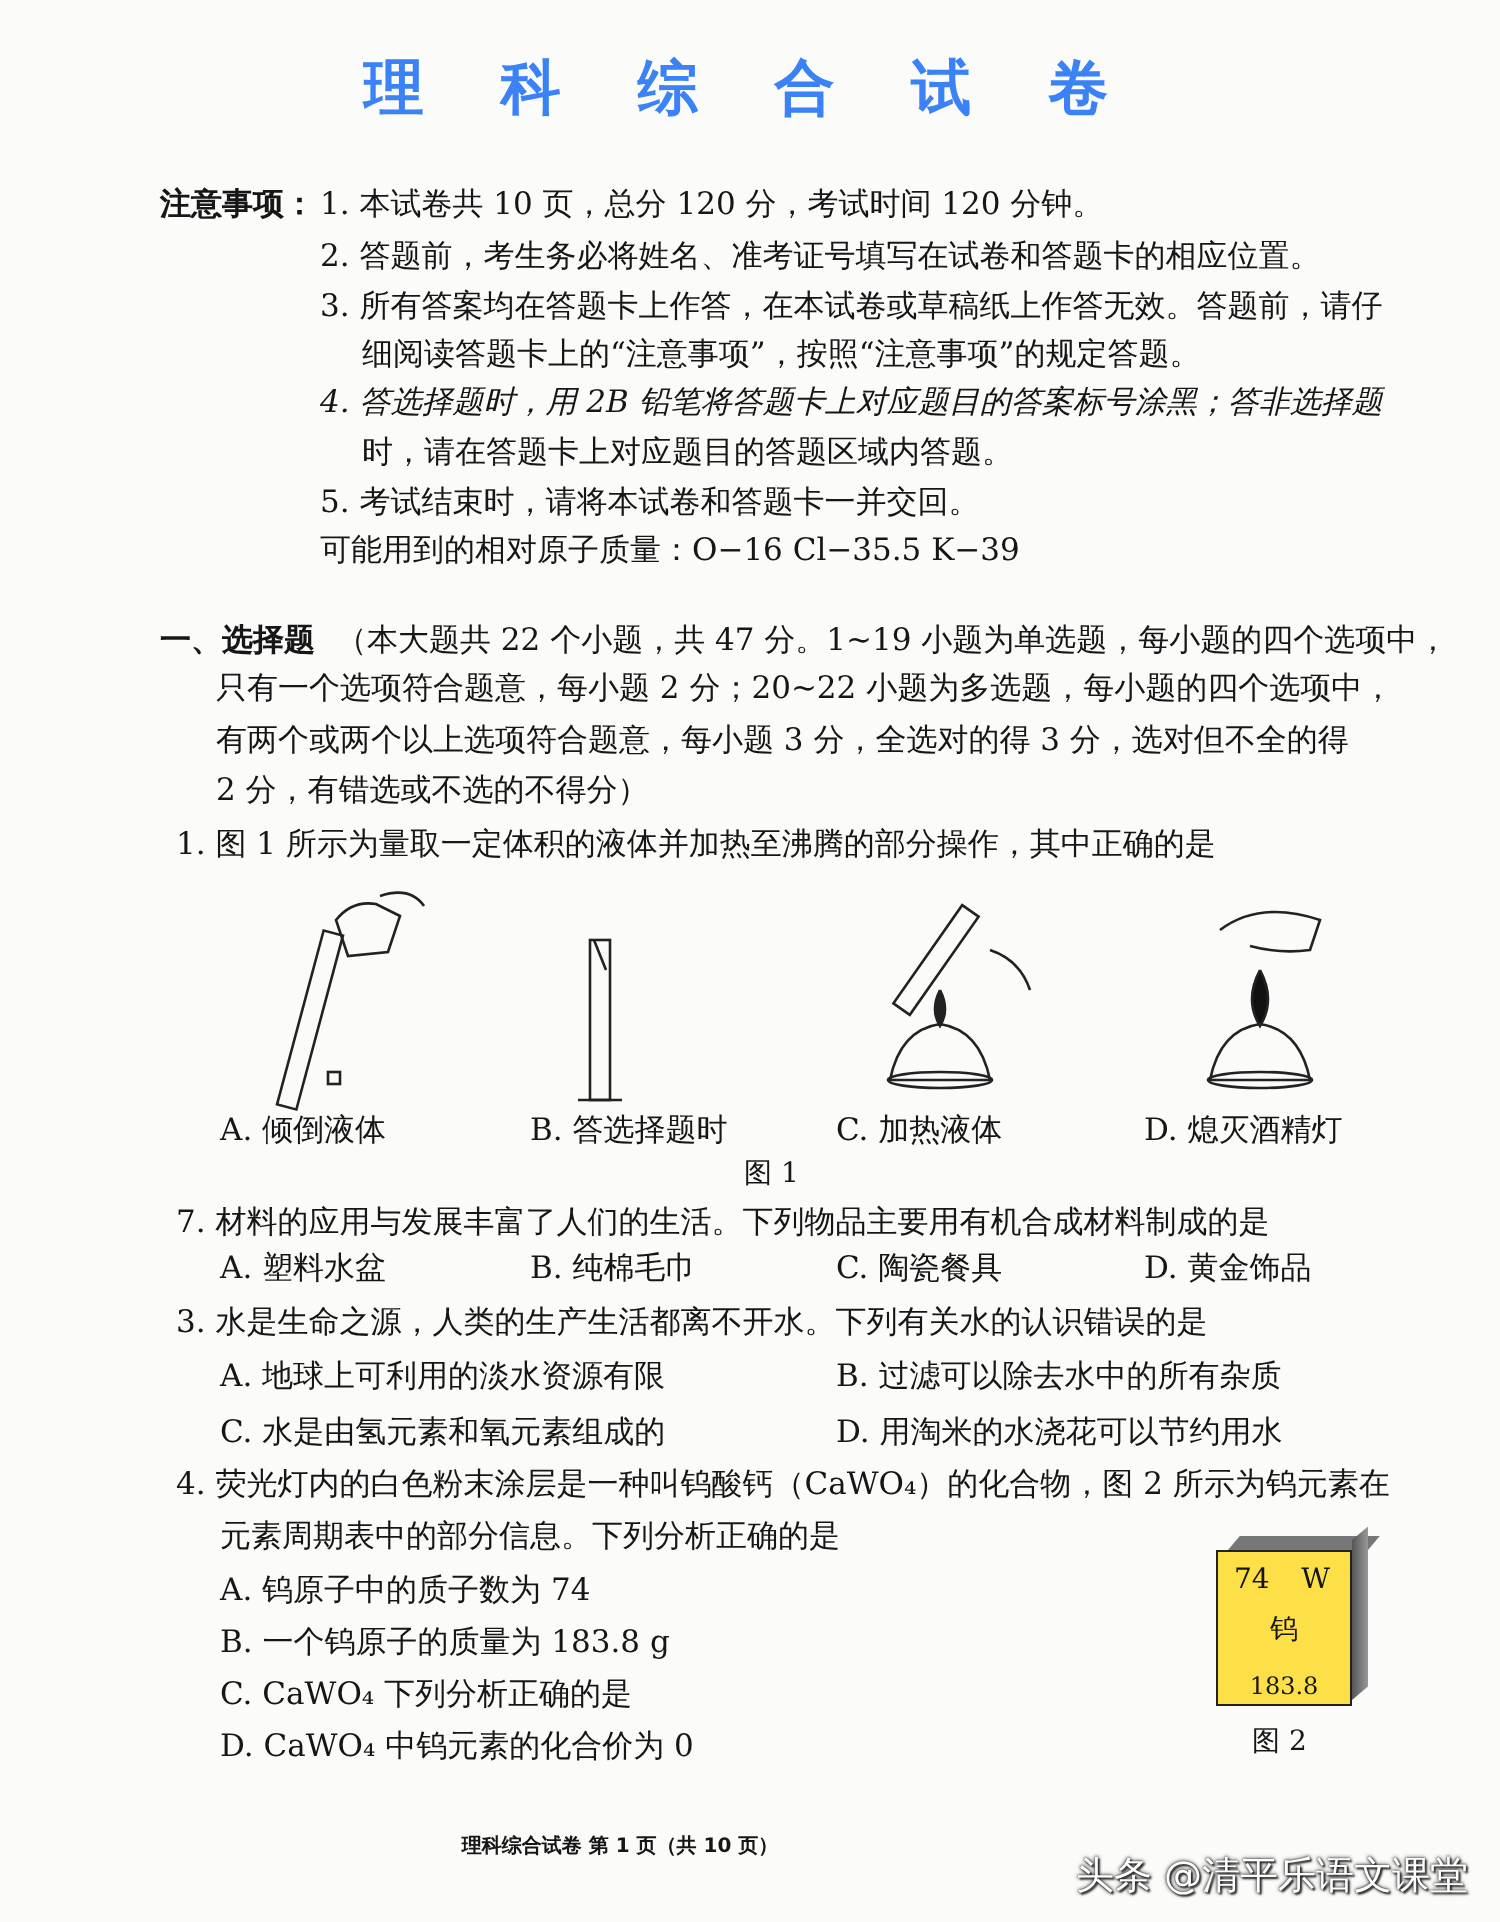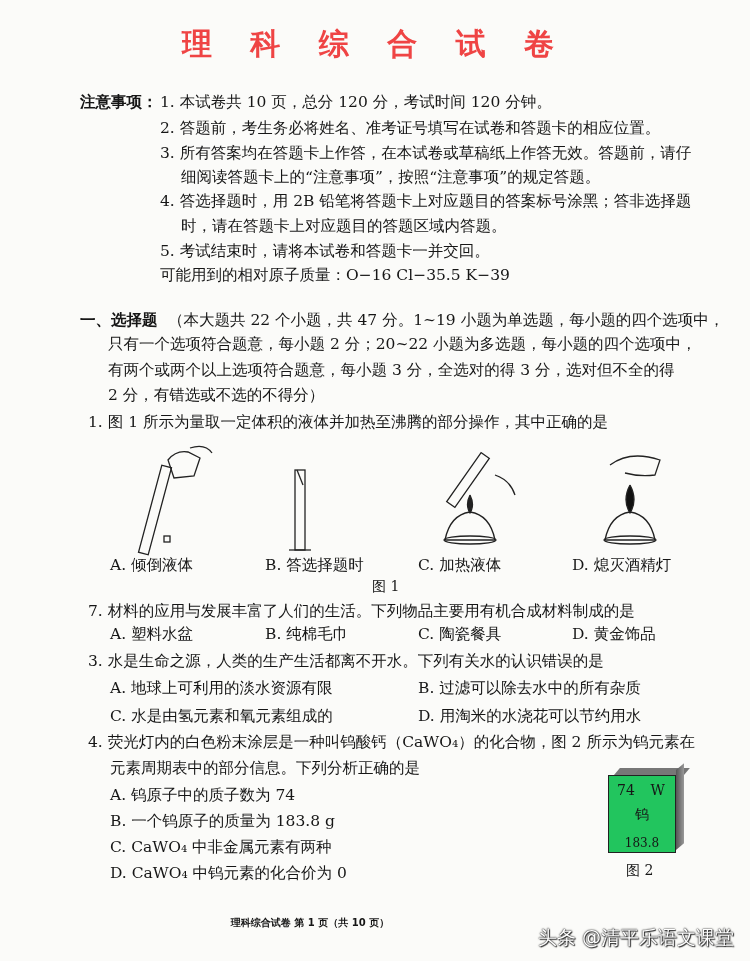--- a/index.html
+++ b/index.html
@@ -5,31 +5,31 @@
   html, body { margin:0; padding:0; }
   body {
     width:750px; height:961px; overflow:hidden;
     background:#fbfbf9;
     font-family:"DejaVu Serif", "Liberation Serif", serif;
     color:#161616;
     position:relative;
   }
   .title {
     position:absolute; left:0; top:24px; width:750px; text-align:center;
-    font-size:30px; font-weight:bold; letter-spacing:14px; color:#ef4444;
+    font-size:30px; font-weight:bold; letter-spacing:14px; color:#3b82f6;
     font-family:"DejaVu Sans", sans-serif;
   }
   .line { position:absolute; font-size:15.5px; white-space:nowrap; line-height:20px; }
   .bold { font-weight:bold; font-family:"DejaVu Sans", sans-serif; }
   .opt { position:absolute; font-size:15.5px; white-space:nowrap; line-height:20px; }
   .fig { position:absolute; }
   .fig-caption { position:absolute; font-size:14px; white-space:nowrap; }
   .elem-box {
     position:absolute; left:608px; top:775px; width:66px; height:76px;
-    border:1.5px solid #222; background:#22c55e;
+    border:1.5px solid #222; background:#fde047;
   }
   .elem-box .num { position:absolute; left:8px; top:6px; font-size:14px; }
   .elem-box .sym { position:absolute; right:10px; top:6px; font-size:14px; }
   .elem-box .name { position:absolute; left:0; width:66px; top:30px; text-align:center; font-size:14px; }
   .elem-box .mass { position:absolute; left:0; width:66px; top:60px; text-align:center; font-size:12px; }
   .elem-side {
     position:absolute; left:676px; top:770px; width:8px; height:80px;
     background:linear-gradient(90deg,#555,#999); transform:skewY(-40deg); transform-origin:left top;
   }
   .elem-top {
@@ -46,21 +46,21 @@
 </head>
 <body>
 
 <div class="title">理 科 综 合 试 卷</div>
 
 <div class="line bold" style="left:80px;top:92px;">注意事项：</div>
 <div class="line" style="left:160px;top:92px;">1. 本试卷共 10 页，总分 120 分，考试时间 120 分钟。</div>
 <div class="line" style="left:160px;top:118px;">2. 答题前，考生务必将姓名、准考证号填写在试卷和答题卡的相应位置。</div>
 <div class="line" style="left:160px;top:143px;">3. 所有答案均在答题卡上作答，在本试卷或草稿纸上作答无效。答题前，请仔</div>
 <div class="line" style="left:181px;top:167px;">细阅读答题卡上的“注意事项”，按照“注意事项”的规定答题。</div>
-<div class="line" style="left:160px;top:191px;">4. 答选择题时，用 2B 铅笔将答题卡上对应题目的答案标号涂黑；答非选择题</div>
+<div class="line" style="left:160px;top:191px;font-style:italic;">4. 答选择题时，用 2B 铅笔将答题卡上对应题目的答案标号涂黑；答非选择题</div>
 <div class="line" style="left:181px;top:216px;">时，请在答题卡上对应题目的答题区域内答题。</div>
 <div class="line" style="left:160px;top:241px;">5. 考试结束时，请将本试卷和答题卡一并交回。</div>
 <div class="line" style="left:160px;top:265px;">可能用到的相对原子质量：O−16   Cl−35.5   K−39</div>
 
 <div class="line bold" style="left:80px;top:310px;">一、选择题</div>
 <div class="line" style="left:168px;top:310px;">（本大题共 22 个小题，共 47 分。1~19 小题为单选题，每小题的四个选项中，</div>
 <div class="line" style="left:108px;top:334px;">只有一个选项符合题意，每小题 2 分；20~22 小题为多选题，每小题的四个选项中，</div>
 <div class="line" style="left:108px;top:360px;">有两个或两个以上选项符合题意，每小题 3 分，全选对的得 3 分，选对但不全的得</div>
 <div class="line" style="left:108px;top:385px;">2 分，有错选或不选的不得分）</div>
 
@@ -114,21 +114,21 @@
 <div class="line" style="left:88px;top:651px;">3. 水是生命之源，人类的生产生活都离不开水。下列有关水的认识错误的是</div>
 <div class="opt" style="left:110px;top:678px;">A. 地球上可利用的淡水资源有限</div>
 <div class="opt" style="left:418px;top:678px;">B. 过滤可以除去水中的所有杂质</div>
 <div class="opt" style="left:110px;top:706px;">C. 水是由氢元素和氧元素组成的</div>
 <div class="opt" style="left:418px;top:706px;">D. 用淘米的水浇花可以节约用水</div>
 
 <div class="line" style="left:88px;top:732px;">4. 荧光灯内的白色粉末涂层是一种叫钨酸钙（CaWO₄）的化合物，图 2 所示为钨元素在</div>
 <div class="line" style="left:110px;top:758px;">元素周期表中的部分信息。下列分析正确的是</div>
 <div class="opt" style="left:110px;top:785px;">A. 钨原子中的质子数为 74</div>
 <div class="opt" style="left:110px;top:811px;">B. 一个钨原子的质量为 183.8 g</div>
-<div class="opt" style="left:110px;top:837px;">C. CaWO₄ 中非金属元素有两种</div>
+<div class="opt" style="left:110px;top:837px;">C. CaWO₄ 下列分析正确的是</div>
 <div class="opt" style="left:110px;top:863px;">D. CaWO₄ 中钨元素的化合价为 0</div>
 
 <div class="elem-top"></div>
 <div class="elem-side"></div>
 <div class="elem-box">
   <span class="num">74</span>
   <span class="sym">W</span>
   <span class="name">钨</span>
   <span class="mass">183.8</span>
 </div>

